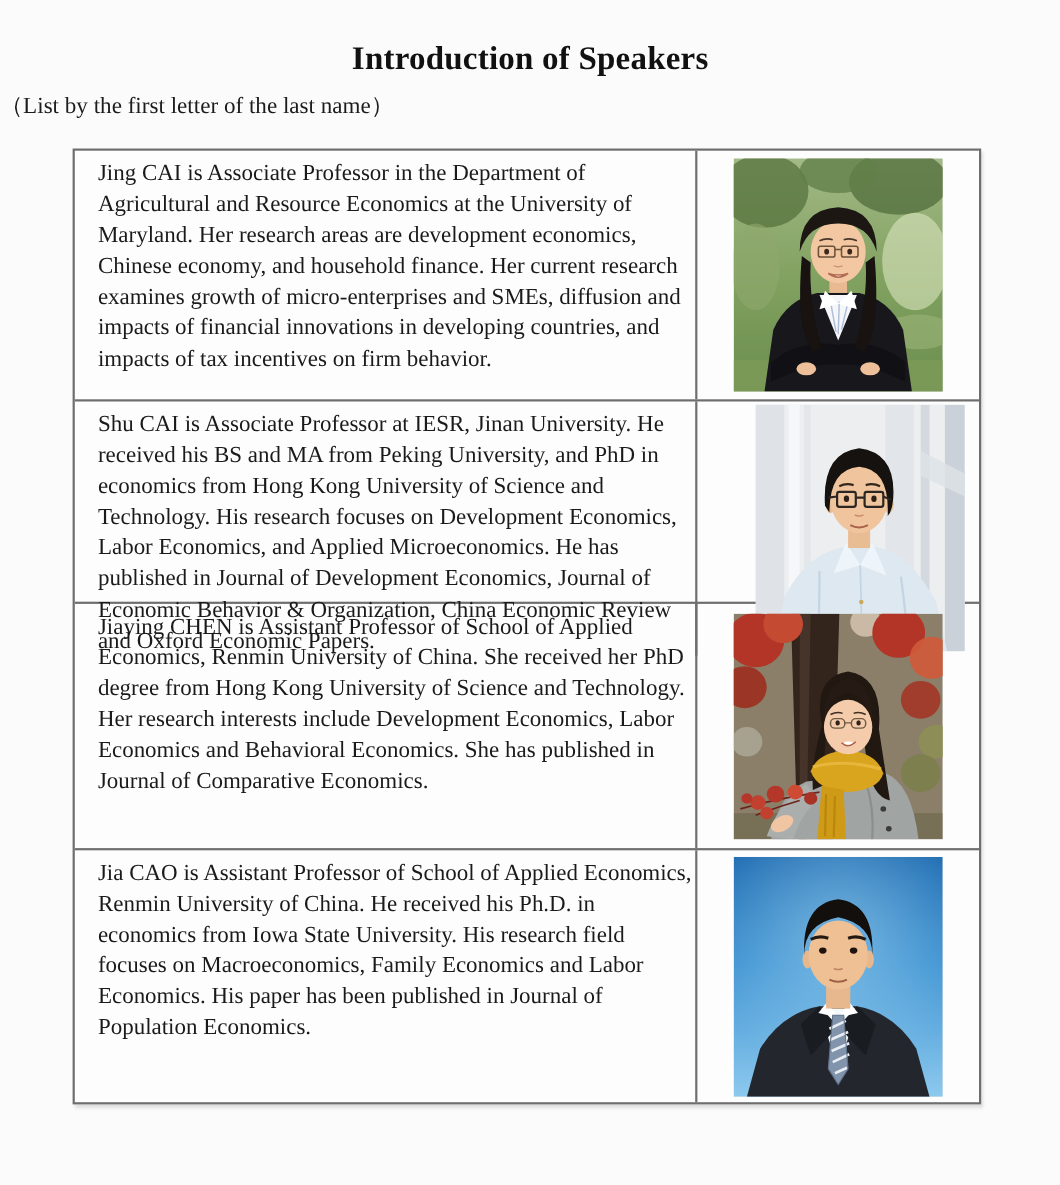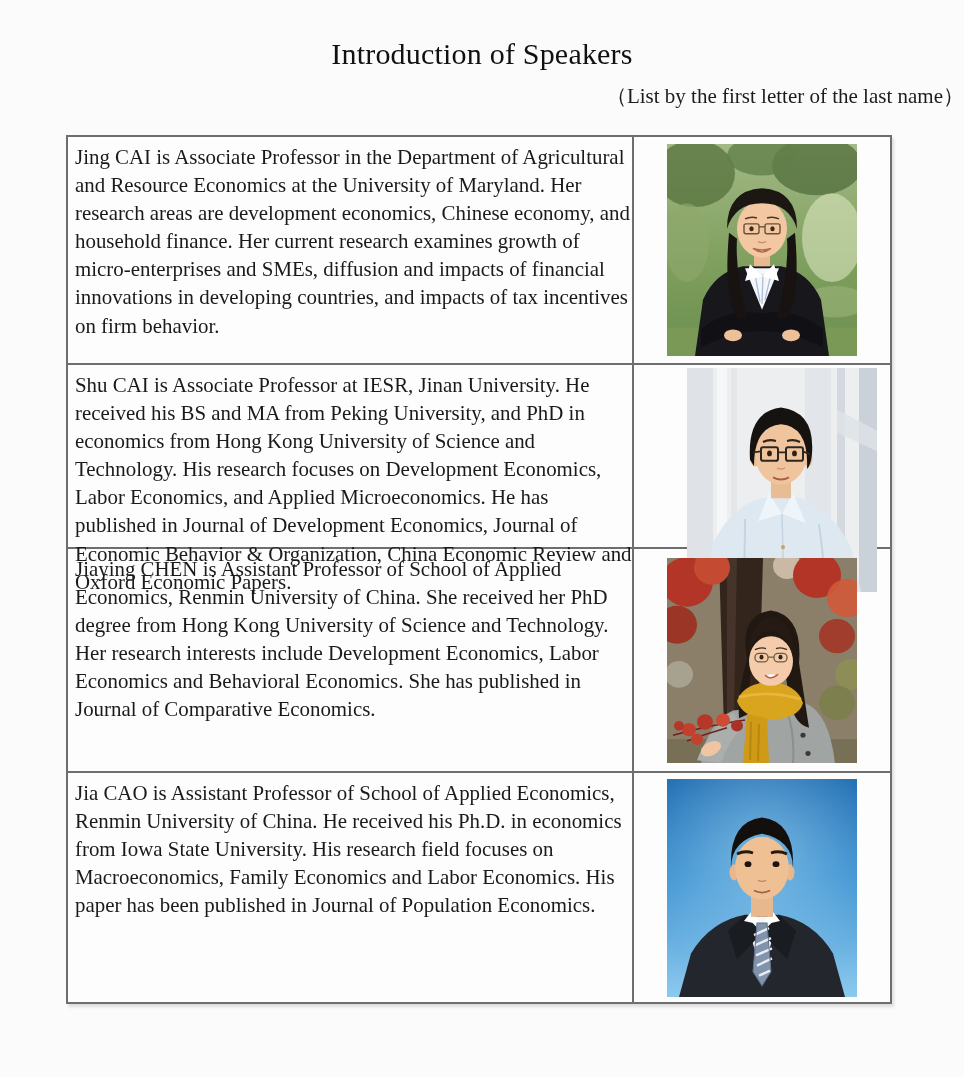--- a/index.html
+++ b/index.html
@@ -4,40 +4,40 @@
 <style>
   html,body{margin:0;padding:0;}
   body{
     width:964px;height:1077px;position:relative;
     background:#fcfbfb;color:#1b1b1b;
     font-family:"Liberation Serif","DejaVu Serif",serif;
     overflow:hidden;
   }
   .page-title{
     position:absolute;left:0;top:37px;width:964px;text-align:center;
-    font-size:30px;font-weight:normal;letter-spacing:.2px;color:#111;
+    font-size:30px;font-weight:bold;letter-spacing:.2px;color:#111;
   }
   .page-subtitle{
-    position:absolute;left:0;top:82px;width:964px;text-align:right;
+    position:absolute;left:0;top:82px;width:964px;text-align:left;
     font-size:21px;color:#1c1c1c;
   }
   .speakers-table{
     position:absolute;left:66px;top:135px;width:826px;
     border:2px solid #6e6e6e;background:#fdfdfd;box-sizing:border-box;
     box-shadow:2px 3px 3px rgba(0,0,0,.12);
   }
   .row{display:grid;grid-template-columns:566px 1fr;box-sizing:border-box;}
   .row + .row{border-top:2px solid #6e6e6e;}
   .row-1{height:226px;}
   .row-2{height:184px;gap:40px;}
   .row-3{height:231px;}
   .row-4{height:224px;}
   .bio-cell{
     border-right:2px solid #6e6e6e;box-sizing:border-box;
-    padding:6px 0 0 7px;
+    padding:6px 0 0 21px;
     font-size:20.9px;line-height:28.1px;color:#1a1a1a;
   }
   .photo-cell{display:flex;align-items:center;justify-content:center;}
   .photo{width:190px;display:block;background:#ddd;}
   .row-1 .photo{height:212px;}
   .row-2 .photo{height:224px;}
   .row-3 .photo{height:218px;}
   .row-4 .photo{height:205px;}
   p{margin:0;}
 </style>

